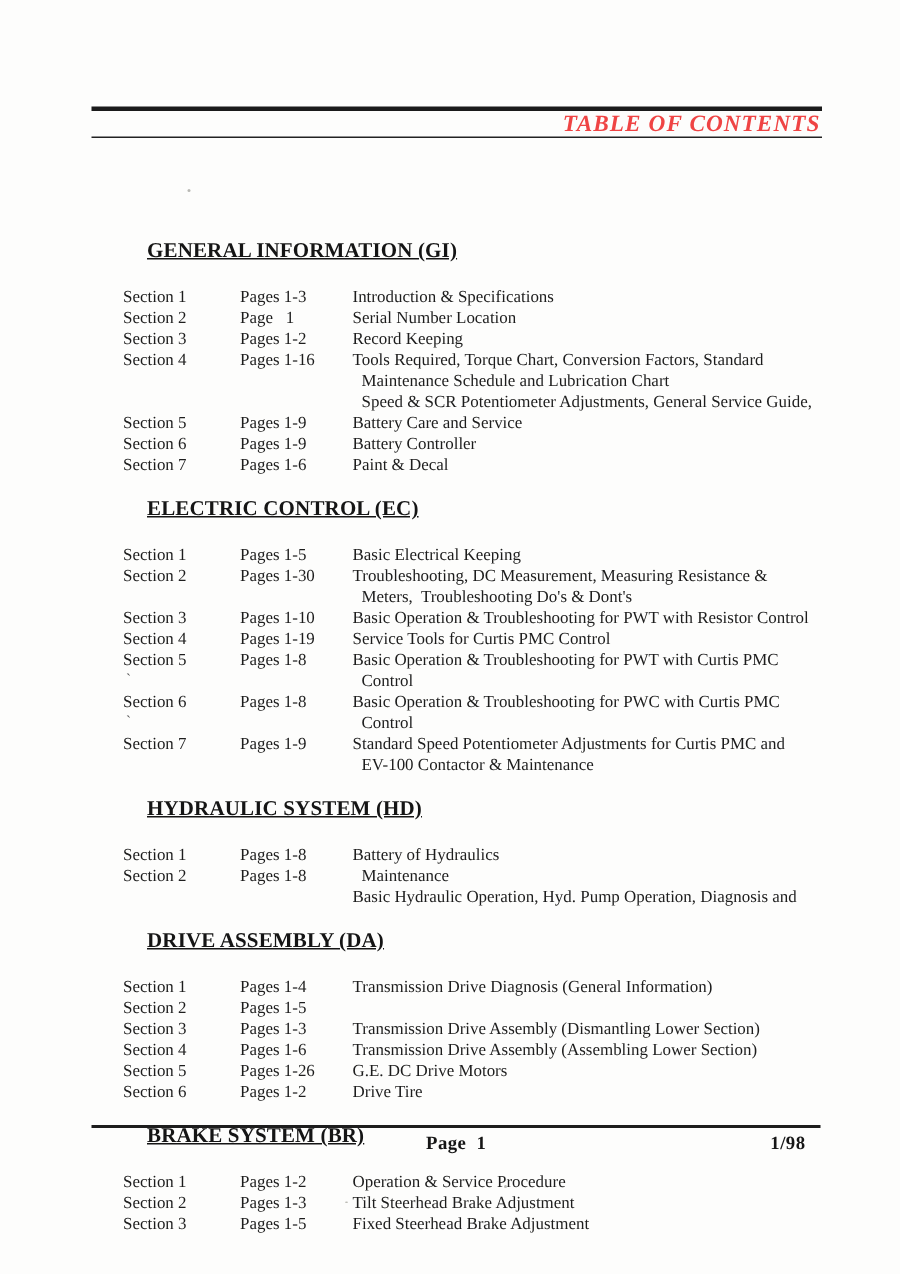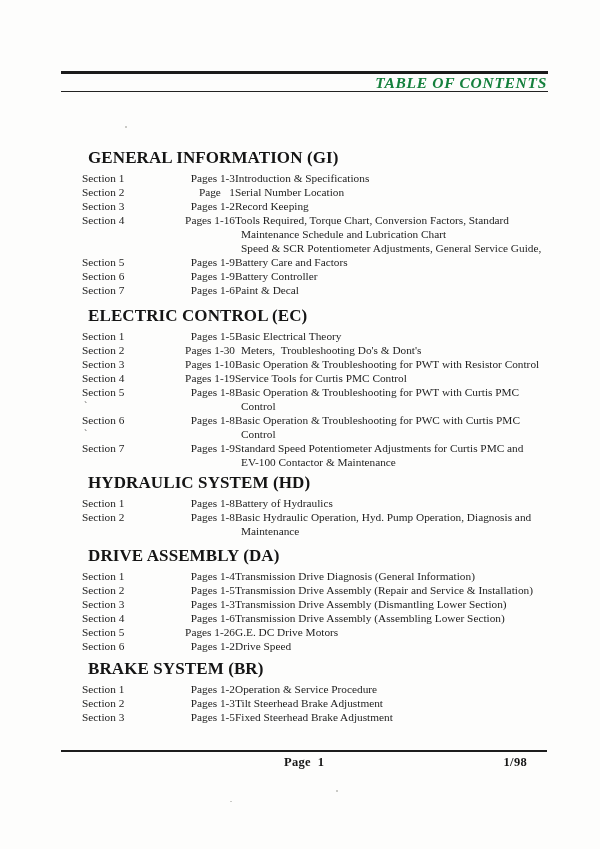--- a/index.html
+++ b/index.html
@@ -31,21 +31,21 @@
   }
   .doc-title {
     margin: 0;
     padding: 1px 1px 0 0;
     text-align: right;
     font-size: 15.5px;
     line-height: 15px;
     font-weight: bold;
     font-style: italic;
     letter-spacing: 0.7px;
-    color: #15803d;
+    color: #ef4444;
     white-space: pre;
   }
   .rule-bottom {
     margin-top: 1px;
     height: 1.7px;
     background: #222222;
   }
 
   
   .toc-content {
@@ -54,42 +54,42 @@
     left: 82px;
     width: 470px;
     font-size: 11.3px;
     line-height: 14px;
   }
   .toc-group { margin: 0 0 12px 0; }
   .toc-group:nth-of-type(2) { margin-bottom: 7px; }
   .toc-group:nth-of-type(3) { margin-bottom: 11px; }
   .toc-group:nth-of-type(4) { margin-bottom: 9px; }
   .group-heading {
-    margin: 6px;
-    font-size: 17px;
+    margin: 16px;
+    font-size: 14px;
     line-height: 14px;
     font-weight: bold;
     letter-spacing: 0.1px;
     color: #151515;
     white-space: pre;
+    text-decoration: underline;
   }
   .toc-row {
     display: flex;
     align-items: flex-start;
   }
   .col-section {
     width: 78px;
     flex: 0 0 78px;
     white-space: pre;
   }
   .col-pages {
     width: 75px;
     flex: 0 0 75px;
     white-space: pre;
-    text-align: right;
   }
   .col-desc {
     flex: 1 1 auto;
     min-width: 0;
   }
   .desc-line { white-space: pre; }
   .desc-line.cont { padding-left: 6px; }
   .artifact-mark {
     display: block;
     font-size: 10px;
@@ -120,21 +120,21 @@
   }
   .footer-page {
     position: absolute;
     left: 223px;
     top: 0;
     white-space: pre;
     letter-spacing: 0.3px;
   }
   .footer-issue {
     position: absolute;
-    right: 20px;
+    right: 10px;
     top: 0;
     letter-spacing: 0.3px;
   }
 
   
   .speck {
     position: absolute;
     background: #b9b9b4;
     border-radius: 50%;
   }
@@ -181,21 +181,21 @@
     <div class="col-desc">
           <div class="desc-line">Tools Required, Torque Chart, Conversion Factors, Standard</div>
           <div class="desc-line cont">Maintenance Schedule and Lubrication Chart</div>
           <div class="desc-line cont">Speed &amp; SCR Potentiometer Adjustments, General Service Guide,</div>
         </div>
   </div>
       <div class="toc-row">
     <div class="col-section">Section 5</div>
     <div class="col-pages">Pages 1-9</div>
     <div class="col-desc">
-          <div class="desc-line">Battery Care and Factors</div>
+          <div class="desc-line">Battery Care and Service</div>
         </div>
   </div>
       <div class="toc-row">
     <div class="col-section">Section 6</div>
     <div class="col-pages">Pages 1-9</div>
     <div class="col-desc">
           <div class="desc-line">Battery Controller</div>
         </div>
   </div>
       <div class="toc-row">
@@ -205,27 +205,28 @@
           <div class="desc-line">Paint &amp; Decal</div>
         </div>
   </div>
     </section>
     <section class="toc-group">
     <h2 class="group-heading">ELECTRIC CONTROL (EC)</h2>
   <div class="toc-row">
     <div class="col-section">Section 1</div>
     <div class="col-pages">Pages 1-5</div>
     <div class="col-desc">
-          <div class="desc-line">Basic Electrical Theory</div>
+          <div class="desc-line">Basic Electrical Keeping</div>
         </div>
   </div>
       <div class="toc-row">
     <div class="col-section">Section 2</div>
     <div class="col-pages">Pages 1-30</div>
     <div class="col-desc">
+          <div class="desc-line">Troubleshooting, DC Measurement, Measuring Resistance &amp;</div>
           <div class="desc-line cont">Meters,  Troubleshooting Do's &amp; Dont's</div>
         </div>
   </div>
       <div class="toc-row">
     <div class="col-section">Section 3</div>
     <div class="col-pages">Pages 1-10</div>
     <div class="col-desc">
           <div class="desc-line">Basic Operation &amp; Troubleshooting for PWT with Resistor Control</div>
         </div>
   </div>
@@ -267,40 +268,37 @@
     <div class="col-section">Section 1</div>
     <div class="col-pages">Pages 1-8</div>
     <div class="col-desc">
           <div class="desc-line">Battery of Hydraulics</div>
         </div>
   </div>
       <div class="toc-row">
     <div class="col-section">Section 2</div>
     <div class="col-pages">Pages 1-8</div>
     <div class="col-desc">
+          <div class="desc-line cont">Maintenance</div>
           <div class="desc-line">Basic Hydraulic Operation, Hyd. Pump Operation, Diagnosis and</div>
-          <div class="desc-line cont">Maintenance</div>
         </div>
   </div>
     </section>
     <section class="toc-group">
     <h2 class="group-heading">DRIVE ASSEMBLY (DA)</h2>
   <div class="toc-row">
     <div class="col-section">Section 1</div>
     <div class="col-pages">Pages 1-4</div>
     <div class="col-desc">
           <div class="desc-line">Transmission Drive Diagnosis (General Information)</div>
         </div>
   </div>
       <div class="toc-row">
     <div class="col-section">Section 2</div>
     <div class="col-pages">Pages 1-5</div>
-    <div class="col-desc">
-          <div class="desc-line">Transmission Drive Assembly (Repair and Service &amp; Installation)</div>
-        </div>
   </div>
       <div class="toc-row">
     <div class="col-section">Section 3</div>
     <div class="col-pages">Pages 1-3</div>
     <div class="col-desc">
           <div class="desc-line">Transmission Drive Assembly (Dismantling Lower Section)</div>
         </div>
   </div>
       <div class="toc-row">
     <div class="col-section">Section 4</div>
@@ -313,21 +311,21 @@
     <div class="col-section">Section 5</div>
     <div class="col-pages">Pages 1-26</div>
     <div class="col-desc">
           <div class="desc-line">G.E. DC Drive Motors</div>
         </div>
   </div>
       <div class="toc-row">
     <div class="col-section">Section 6</div>
     <div class="col-pages">Pages 1-2</div>
     <div class="col-desc">
-          <div class="desc-line">Drive Speed</div>
+          <div class="desc-line">Drive Tire</div>
         </div>
   </div>
     </section>
     <section class="toc-group">
     <h2 class="group-heading">BRAKE SYSTEM (BR)</h2>
   <div class="toc-row">
     <div class="col-section">Section 1</div>
     <div class="col-pages">Pages 1-2</div>
     <div class="col-desc">
           <div class="desc-line">Operation &amp; Service Procedure</div>

